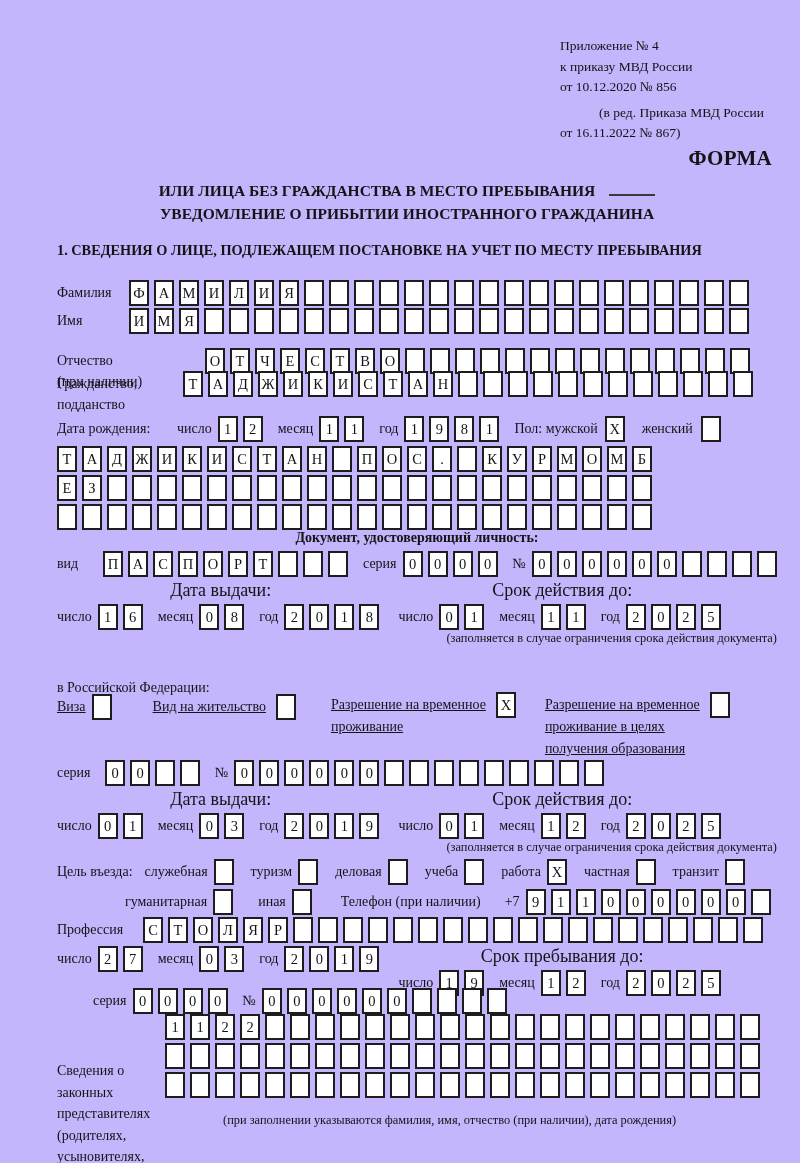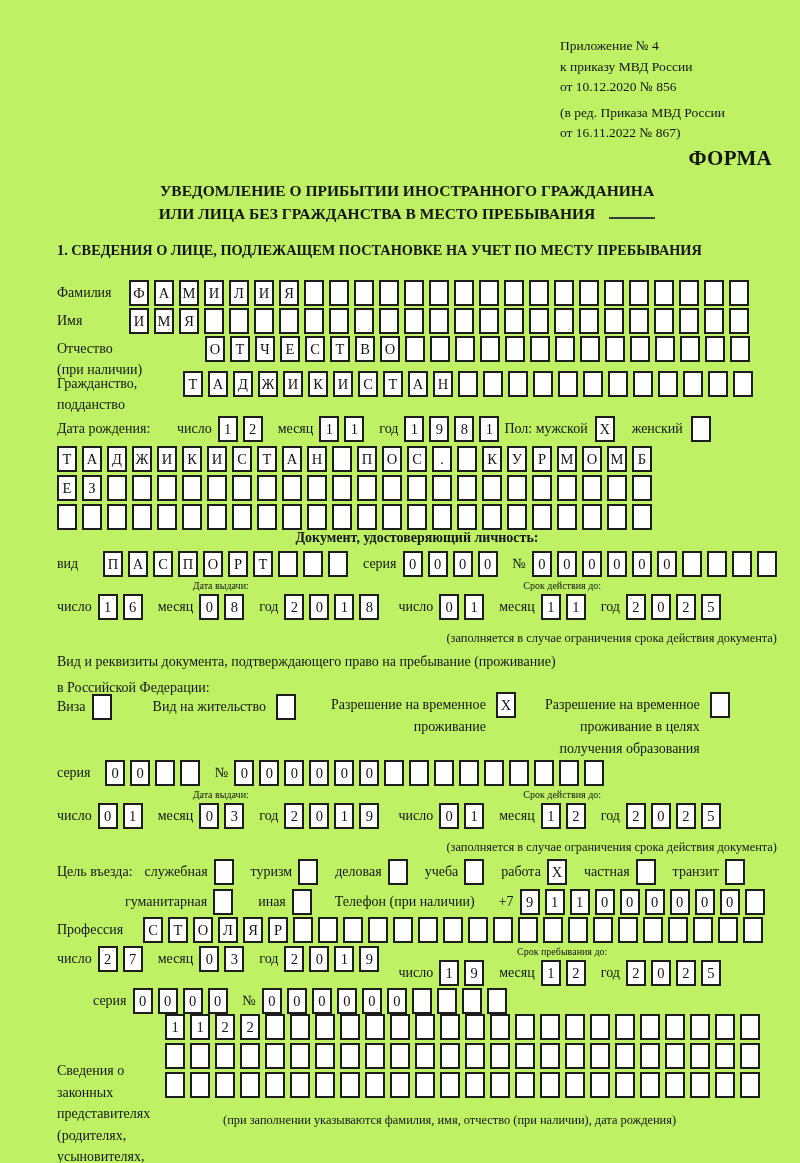--- a/index.html
+++ b/index.html
@@ -1,76 +1,76 @@
 <!DOCTYPE html>
 <html><head>
 <meta charset="utf-8">
 <style>
   html,body{margin:0;padding:0;background:#fff;}
   body{width:800px;height:1163px;font-family:"Liberation Serif","DejaVu Serif",serif;color:#141414;font-size:14px;}
-  .page{position:relative;width:800px;height:1163px;background:#bef264;overflow:hidden;}
+  .page{position:relative;width:800px;height:1163px;background:#c4b5fd;overflow:hidden;}
   .row{position:absolute;left:57px;width:720px;}
   .bold{font-weight:bold;}
   
   .boxes{display:inline-flex;flex-wrap:nowrap;vertical-align:middle;}
   .cbox{flex:none;width:20px;height:26px;box-sizing:border-box;border:2px solid #1d1d1d;margin-right:5px;
         display:flex;align-items:center;justify-content:center;font-size:14.5px;line-height:22px;background:#fff;}
   
   .appendix{position:absolute;left:560px;top:36px;font-size:13.5px;line-height:20.5px;}
-  .appendix .ed-first{margin-top:5px;}
+  .appendix .ed-first{margin-top:5px;margin-left:39px;}
   .forma{position:absolute;left:560px;top:146px;width:212px;text-align:right;font-weight:bold;font-size:21px;letter-spacing:.3px;}
   .title{position:absolute;left:50px;top:179px;width:714px;text-align:center;font-weight:bold;font-size:15.5px;line-height:23px;}
   .blank-line{display:inline-block;width:46px;border-bottom:2px solid #3a3a3a;margin-left:14px;vertical-align:baseline;}
   .sec-heading{top:242px;font-weight:bold;font-size:14.3px;}
   
   .frow{display:flex;align-items:flex-start;}
   .flabel{flex:none;line-height:26px;}
   .flabel2{flex:none;line-height:21px;padding-top:2px;}
   .w72{width:72px;} .w148{width:148px;} .w126{width:126px;} .w146{width:146px;} .w108{width:108px;margin-top:44px;} .w168{width:168px;}
   .stack .boxes{margin-bottom:3px;}
   .stack{display:flex;flex-direction:column;}
   .dword{line-height:26px;margin:0 6px 0 10px;}
   .dword:first-child{margin-left:0;}
   .center{text-align:center;}
   .dates{display:flex;}
   .dategroup{display:inline-block;}
   .dategroup.right{margin-left:14px;}
-  .dg-title{text-align:center;margin-bottom:3px;font-size:10px;font-family:Liberation Serif, serif;}
+  .dg-title{text-align:center;margin-bottom:3px;font-size:18px;font-family:Liberation Serif, serif;}
   .dg-row{display:flex;align-items:center;}
   .fillnote{font-size:12.4px;text-align:right;}
   .intro{line-height:23px;}
   .res-options{display:flex;align-items:flex-start;}
   .res-opt{display:flex;align-items:flex-start;}
-  .res-opt .opt-label{text-align:right;line-height:22px;}
+  .res-opt .opt-label{text-align:left;line-height:22px;text-decoration:underline;}
   .res-opt .boxes{margin-left:10px;margin-top:-2px;}
   .p-opt{display:flex;align-items:center;margin-left:12px;}
   .p-opt .p-label{margin-right:6px;line-height:26px;}
   .p-opt:first-of-type{margin-left:5px;}
   .rep-note{font-size:12.4px;margin-top:12px;margin-left:58px;}
-  .sex-part{display:flex;align-items:center;margin-left:0;}
+  .sex-part{display:flex;align-items:center;margin-left:10px;}
   .sex-part .slabel{margin-right:7px;line-height:26px;}
   .sex-part .slabel2{margin:0 8px 0 12px;line-height:26px;}
 </style>
 </head>
 <body>
 
 <div class="page">
 
   <div class="appendix">
     <div>Приложение № 4</div>
     <div>к приказу МВД России</div>
     <div>от 10.12.2020 № 856</div>
     <div class="ed-first">(в ред. Приказа МВД России</div>
     <div>от 16.11.2022 № 867)</div>
   </div>
   <div class="forma">ФОРМА</div>
 
   <div class="title">
+    <div><span>ИЛИ ЛИЦА БЕЗ ГРАЖДАНСТВА В МЕСТО ПРЕБЫВАНИЯ</span><span class="blank-line"></span></div>
     <div>УВЕДОМЛЕНИЕ О ПРИБЫТИИ ИНОСТРАННОГО ГРАЖДАНИНА</div>
-    <div><span>ИЛИ ЛИЦА БЕЗ ГРАЖДАНСТВА В МЕСТО ПРЕБЫВАНИЯ</span><span class="blank-line"></span></div>
   </div>
 
   <div class="row sec-heading">1. СВЕДЕНИЯ О ЛИЦЕ, ПОДЛЕЖАЩЕМ ПОСТАНОВКЕ НА УЧЕТ ПО МЕСТУ ПРЕБЫВАНИЯ</div>
 
   <div class="row frow" style="top:280px">
     <div class="flabel w72">Фамилия</div>
     <div class="boxes">
         <span class="cbox">Ф</span>
         <span class="cbox">А</span>
         <span class="cbox">М</span>
@@ -123,21 +123,21 @@
         <span class="cbox"></span>
         <span class="cbox"></span>
         <span class="cbox"></span>
         <span class="cbox"></span>
         <span class="cbox"></span>
         <span class="cbox"></span>
         <span class="cbox"></span>
       </div>
   </div>
 
-  <div class="row frow" style="top:336px">
+  <div class="row frow" style="top:348px">
     <div class="flabel2 w148">
       <div>Отчество</div>
       <div>(при наличии)</div>
     </div>
     <div class="boxes">
         <span class="cbox">О</span>
         <span class="cbox">Т</span>
         <span class="cbox">Ч</span>
         <span class="cbox">Е</span>
         <span class="cbox">С</span>
@@ -386,21 +386,20 @@
             <span class="cbox">2</span>
             <span class="cbox">0</span>
             <span class="cbox">2</span>
             <span class="cbox">5</span>
           </span>
       </div>
     </div>
   </div>
   <div class="row fillnote" style="top:631px">(заполняется в случае ограничения срока действия документа)</div>
 
-  <div class="row intro" style="top:650px">Вид и реквизиты документа, подтверждающего право на пребывание (проживание)</div>
   <div class="row intro" style="top:676px">в Российской Федерации:</div>
 
   <div class="row res-options" style="top:694px">
     <div class="res-opt">
       <div class="opt-label" style="line-height:26px">Виза</div>
       <div class="boxes" style="margin-left:6px;margin-top:0">
           <span class="cbox"></span>
         </div>
     </div>
     <div class="res-opt" style="margin-left:36px">
@@ -558,21 +557,21 @@
       <span class="boxes">
           <span class="cbox"></span>
         </span>
     </div>
     <div class="p-opt" style="margin-left:20px">
       <span class="p-label">иная</span>
       <span class="boxes">
           <span class="cbox"></span>
         </span>
     </div>
-    <span class="dword" style="margin-left:18px">Телефон (при наличии)</span>
+    <span class="dword" style="margin-left:24px">Телефон (при наличии)</span>
     <span class="dword" style="margin-left:18px">+7</span>
     <div class="boxes">
         <span class="cbox">9</span>
         <span class="cbox">1</span>
         <span class="cbox">1</span>
         <span class="cbox">0</span>
         <span class="cbox">0</span>
         <span class="cbox">0</span>
         <span class="cbox">0</span>
         <span class="cbox">0</span>

